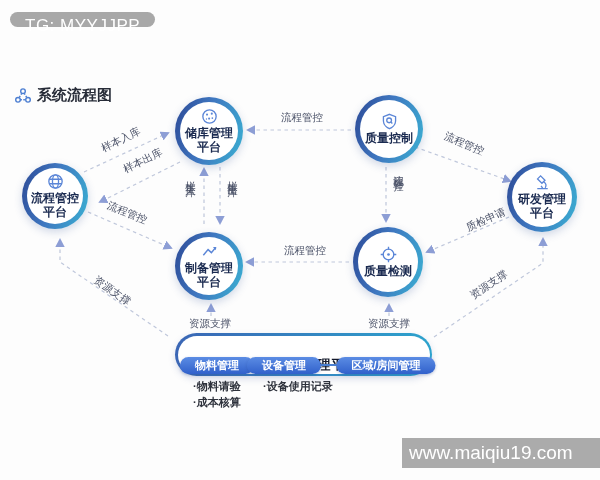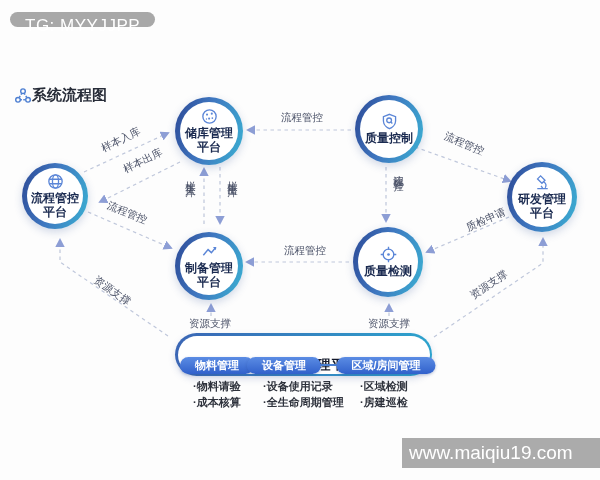--- a/index.html
+++ b/index.html
@@ -8,21 +8,21 @@
     position: relative; width: 600px; height: 480px;
     background: #fdfdfd; overflow: hidden;
     font-family: "Liberation Sans", "DejaVu Sans", sans-serif;
   }
   .tg-badge {
     position: absolute; left: 10px; top: 12px; height: 15px;
     background: #a8a8a8; color: #fff; font-size: 17px;
     line-height: 27px; padding: 0 15px; border-radius: 10px;
     letter-spacing: .5px;
   }
-  .diagram-title { position: absolute; left: 14px; top: 86px; display: flex; align-items: center; }
+  .diagram-title { position: absolute; left: 14px; top: 86px; display: flex; align-items: center; gap: 5px; }
   .diagram-title .t { font-size: 15px; font-weight: bold; color: #272c38; }
   .connectors { position: absolute; left: 0; top: 0; width: 600px; height: 480px; }
 
   .node {
     position: absolute; border-radius: 50%;
     background: linear-gradient(105deg, #30539f 10%, #3f77c0 45%, #3ba6cf 90%);
     box-shadow: 0 3px 8px rgba(50,80,150,.22);
     display: flex; align-items: center; justify-content: center;
   }
   .node .inner {
@@ -241,22 +241,17 @@
   <div class="pill" style="left:217px;">物料管理</div>
   <div class="pill" style="left:284px;">设备管理</div>
   <div class="pill" style="left:386px;">区域/房间管理</div>
 
   <div class="bullet-col" style="left:193px;">
     <div class="bi">·物料请验</div>
     <div class="bi">·成本核算</div>
   </div>
   <div class="bullet-col" style="left:263px;">
     <div class="bi">·设备使用记录</div>
-    <div class="bi">·全生命周期管理</div>
-  </div>
-  <div class="bullet-col" style="left:360px;">
-    <div class="bi">·区域检测</div>
-    <div class="bi">·房建巡检</div>
   </div>
 
   <div class="watermark">www.maiqiu19.com</div>
 
 </div>
 
 </body></html>

